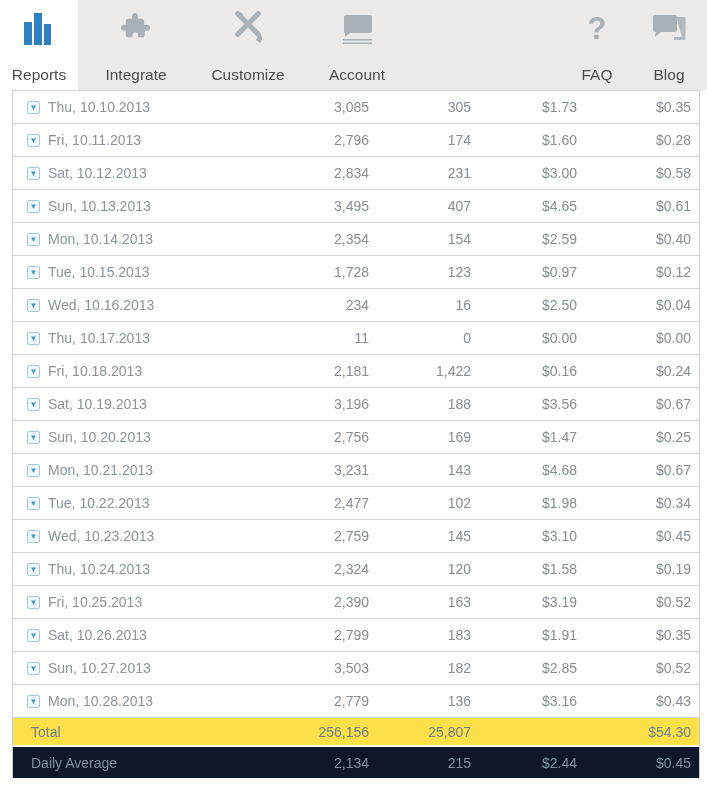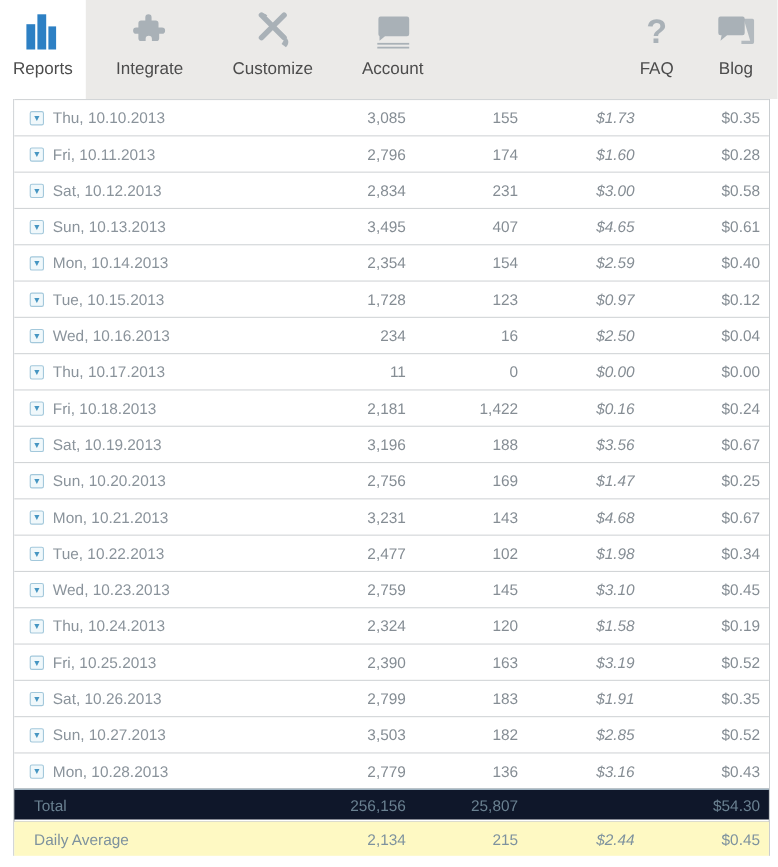--- a/index.html
+++ b/index.html
@@ -4,21 +4,21 @@
 <style>
   * { margin:0; padding:0; box-sizing:border-box; }
   html,body { width:707px; height:788px; background:#fff;
     font-family:"Liberation Sans", sans-serif; overflow:hidden; }
 
   
   .nav { display:flex; height:90px; background:#ebeae8; align-items:stretch; }
   .nav-item { display:flex; flex-direction:column; align-items:center;
     justify-content:flex-start; padding-top:8px; cursor:pointer; }
   .nav-item .icn { height:40px; display:flex; align-items:center; justify-content:center; }
-  .nav-item .lbl { font-size:15.5px; color:#4c4c4c; margin-top:6px; white-space:nowrap; }
+  .nav-item .lbl { font-size:15.5px; color:#4c4c4c; margin-top:18px; white-space:nowrap; }
   .nav-item.active { background:#ffffff; }
   .w-reports { width:78px; }
   .w-integrate { width:116px; }
   .w-customize { width:108px;text-align:right; }
   .w-account { width:110px; }
   .w-new { width:110px; }
   .w-faq { margin-left:auto; width:72px; }
   .w-blog { width:72px; margin-right:2px; }
   .gray-icon { fill:#a9b1b7; }
   .faq-glyph { font-size:31px; font-weight:bold; color:#a9b1b7; line-height:1; }
@@ -28,29 +28,29 @@
     border-left:1px solid #c9cdd0; border-right:1px solid #c9cdd0; }
   .trow { display:flex; align-items:center; height:33px;
     border-top:1px solid #d2d5d7; background:#fff; }
   .trow:first-child { border-top:1px solid #d2d5d7; }
   .cell-date { flex:1; display:flex; align-items:center; padding-left:14px;
     font-size:14px; color:#8a939b; }
   .expand { width:13px; height:13px; border:1px solid #a3c8db; border-radius:2px;
     background:#f0f8fb; color:#4796c2; font-size:8px; line-height:11px;
     text-align:center; margin-right:8px; flex:0 0 auto; cursor:pointer; }
   .cell-num { text-align:right; font-size:14px; color:#858d94; padding-right:8px; }
-  .c2 { width:100px; } .c3 { width:102px; } .c4 { width:106px;font-style:italic; } .c5 { width:114px; }
+  .c2 { width:100px; } .c3 { width:102px; } .c4 { width:106px; } .c5 { width:114px; }
 
   
   .srow { display:flex; align-items:center; }
   .srow .cell-label { flex:1; padding-left:18px; font-size:14px; }
-  .srow-total { height:30px; background:#0f172a; border-top:1px solid #c2d9e5;
+  .srow-total { height:30px; background:#fde047; border-top:1px solid #c2d9e5;
     border-bottom:2px solid #ffffff; }
   .srow-total .cell-label, .srow-total .cell-num { color:#6a8191; }
-  .srow-avg { height:31px; background:#fef9c3; }
+  .srow-avg { height:31px; background:#0f172a; }
   .srow-avg .cell-label, .srow-avg .cell-num { color:#7e929e; }
 </style>
 </head>
 <body>
 
 <div class="nav">
 
   <div class="nav-item active w-reports">
     <span class="icn">
       <svg width="34" height="38" viewBox="0 0 34 38">
@@ -120,21 +120,21 @@
 </div>
 
 <div class="table-wrap">
   <div id="rows-container">
   <div class="trow">
     <div class="cell-date">
       <span class="expand">▼</span>
       <span>Thu, 10.10.2013</span>
     </div>
     <div class="cell-num c2">3,085</div>
-    <div class="cell-num c3">155</div>
+    <div class="cell-num c3">305</div>
     <div class="cell-num c4">$1.73</div>
     <div class="cell-num c5">$0.35</div>
   </div>
 
   <div class="trow">
     <div class="cell-date">
       <span class="expand">▼</span>
       <span>Fri, 10.11.2013</span>
     </div>
     <div class="cell-num c2">2,796</div>

